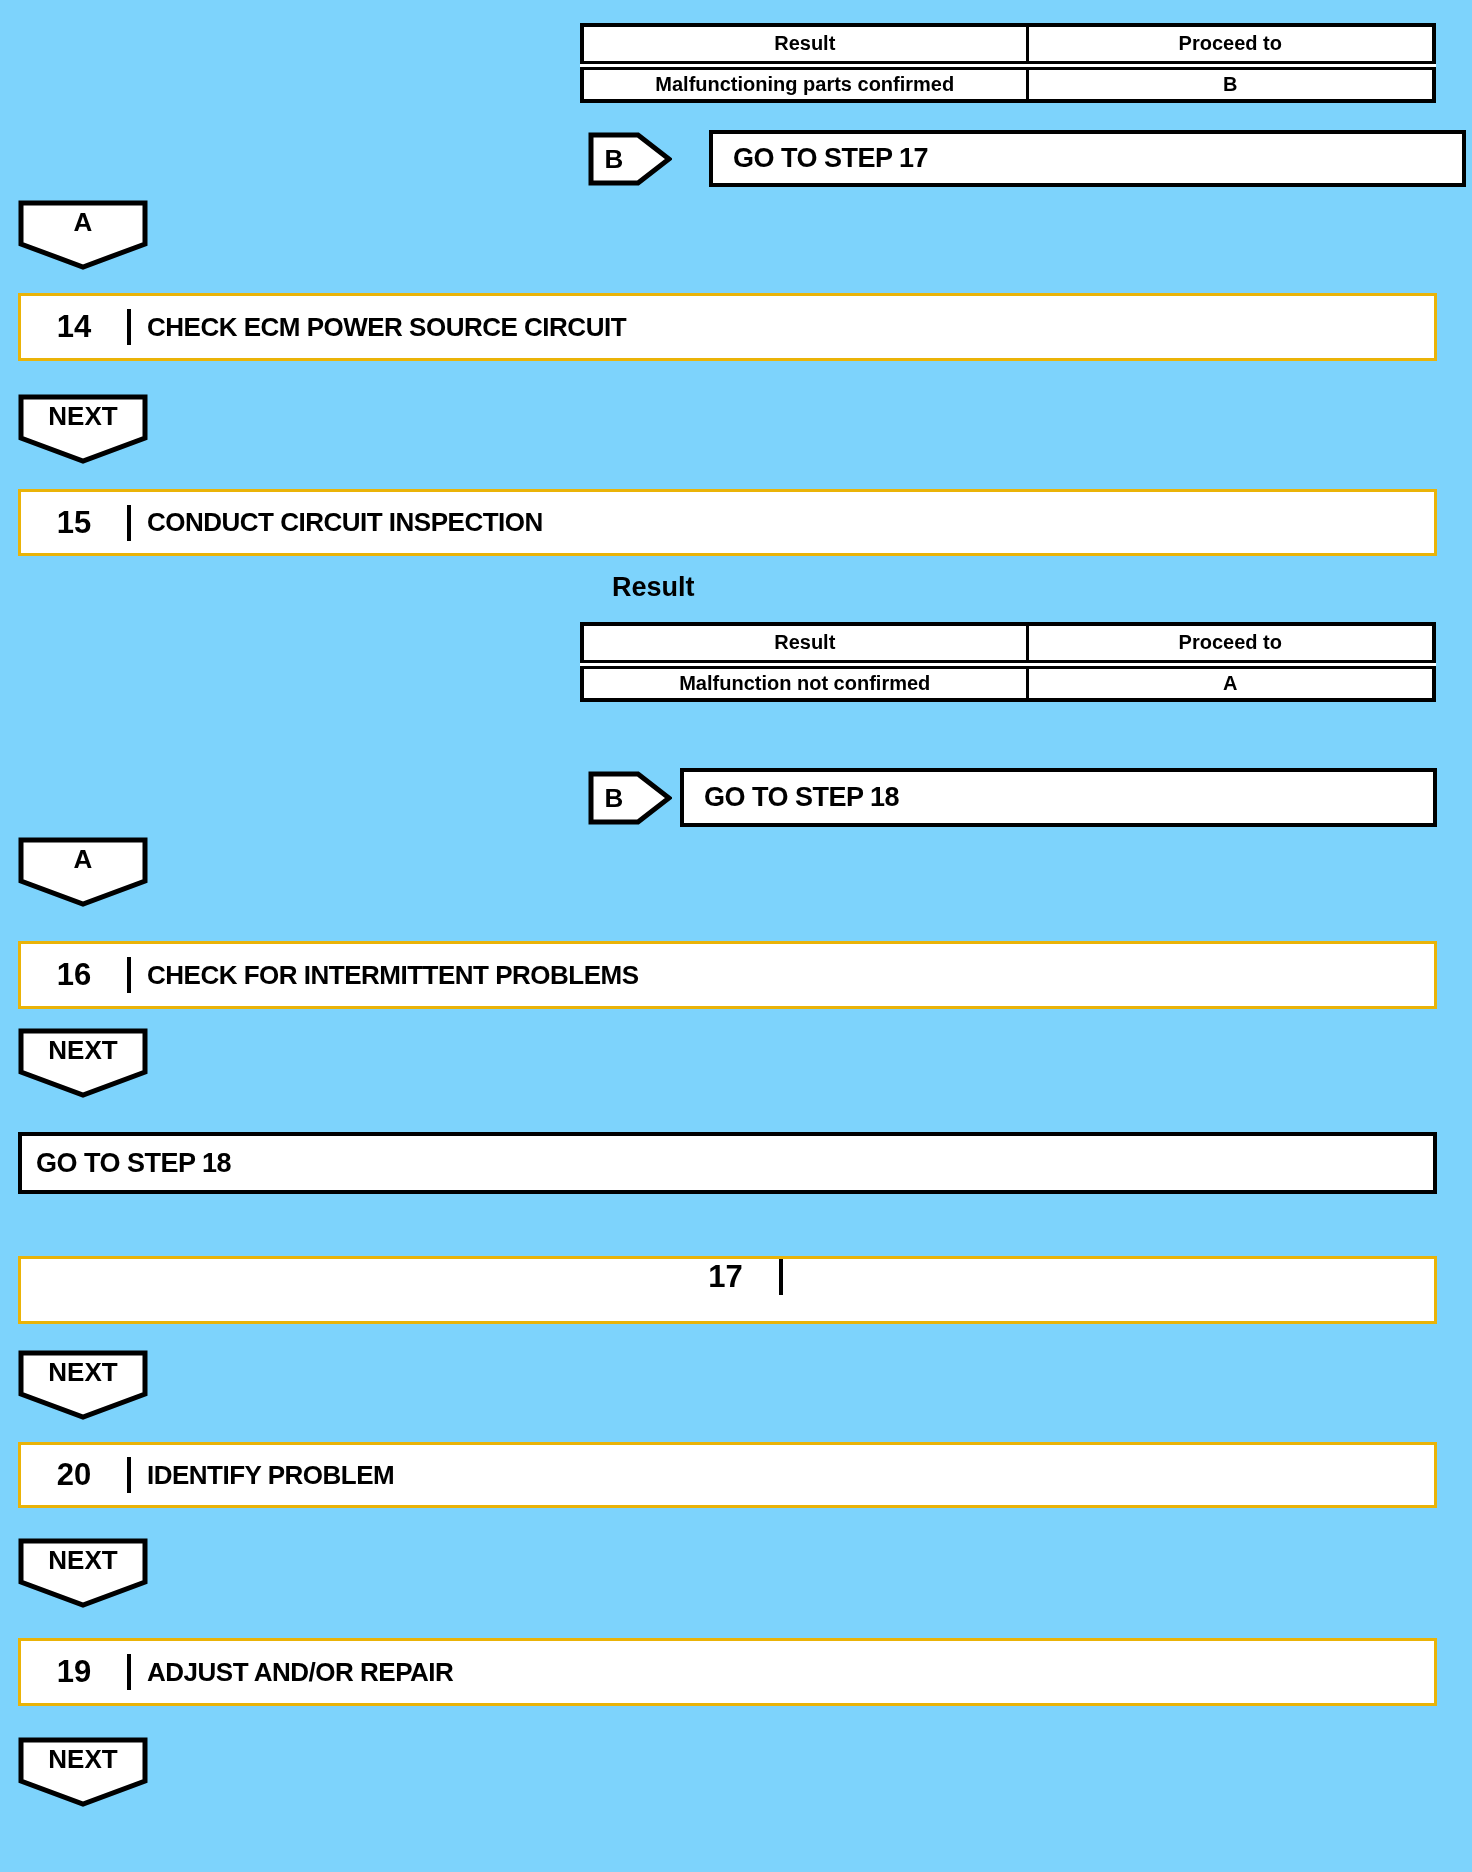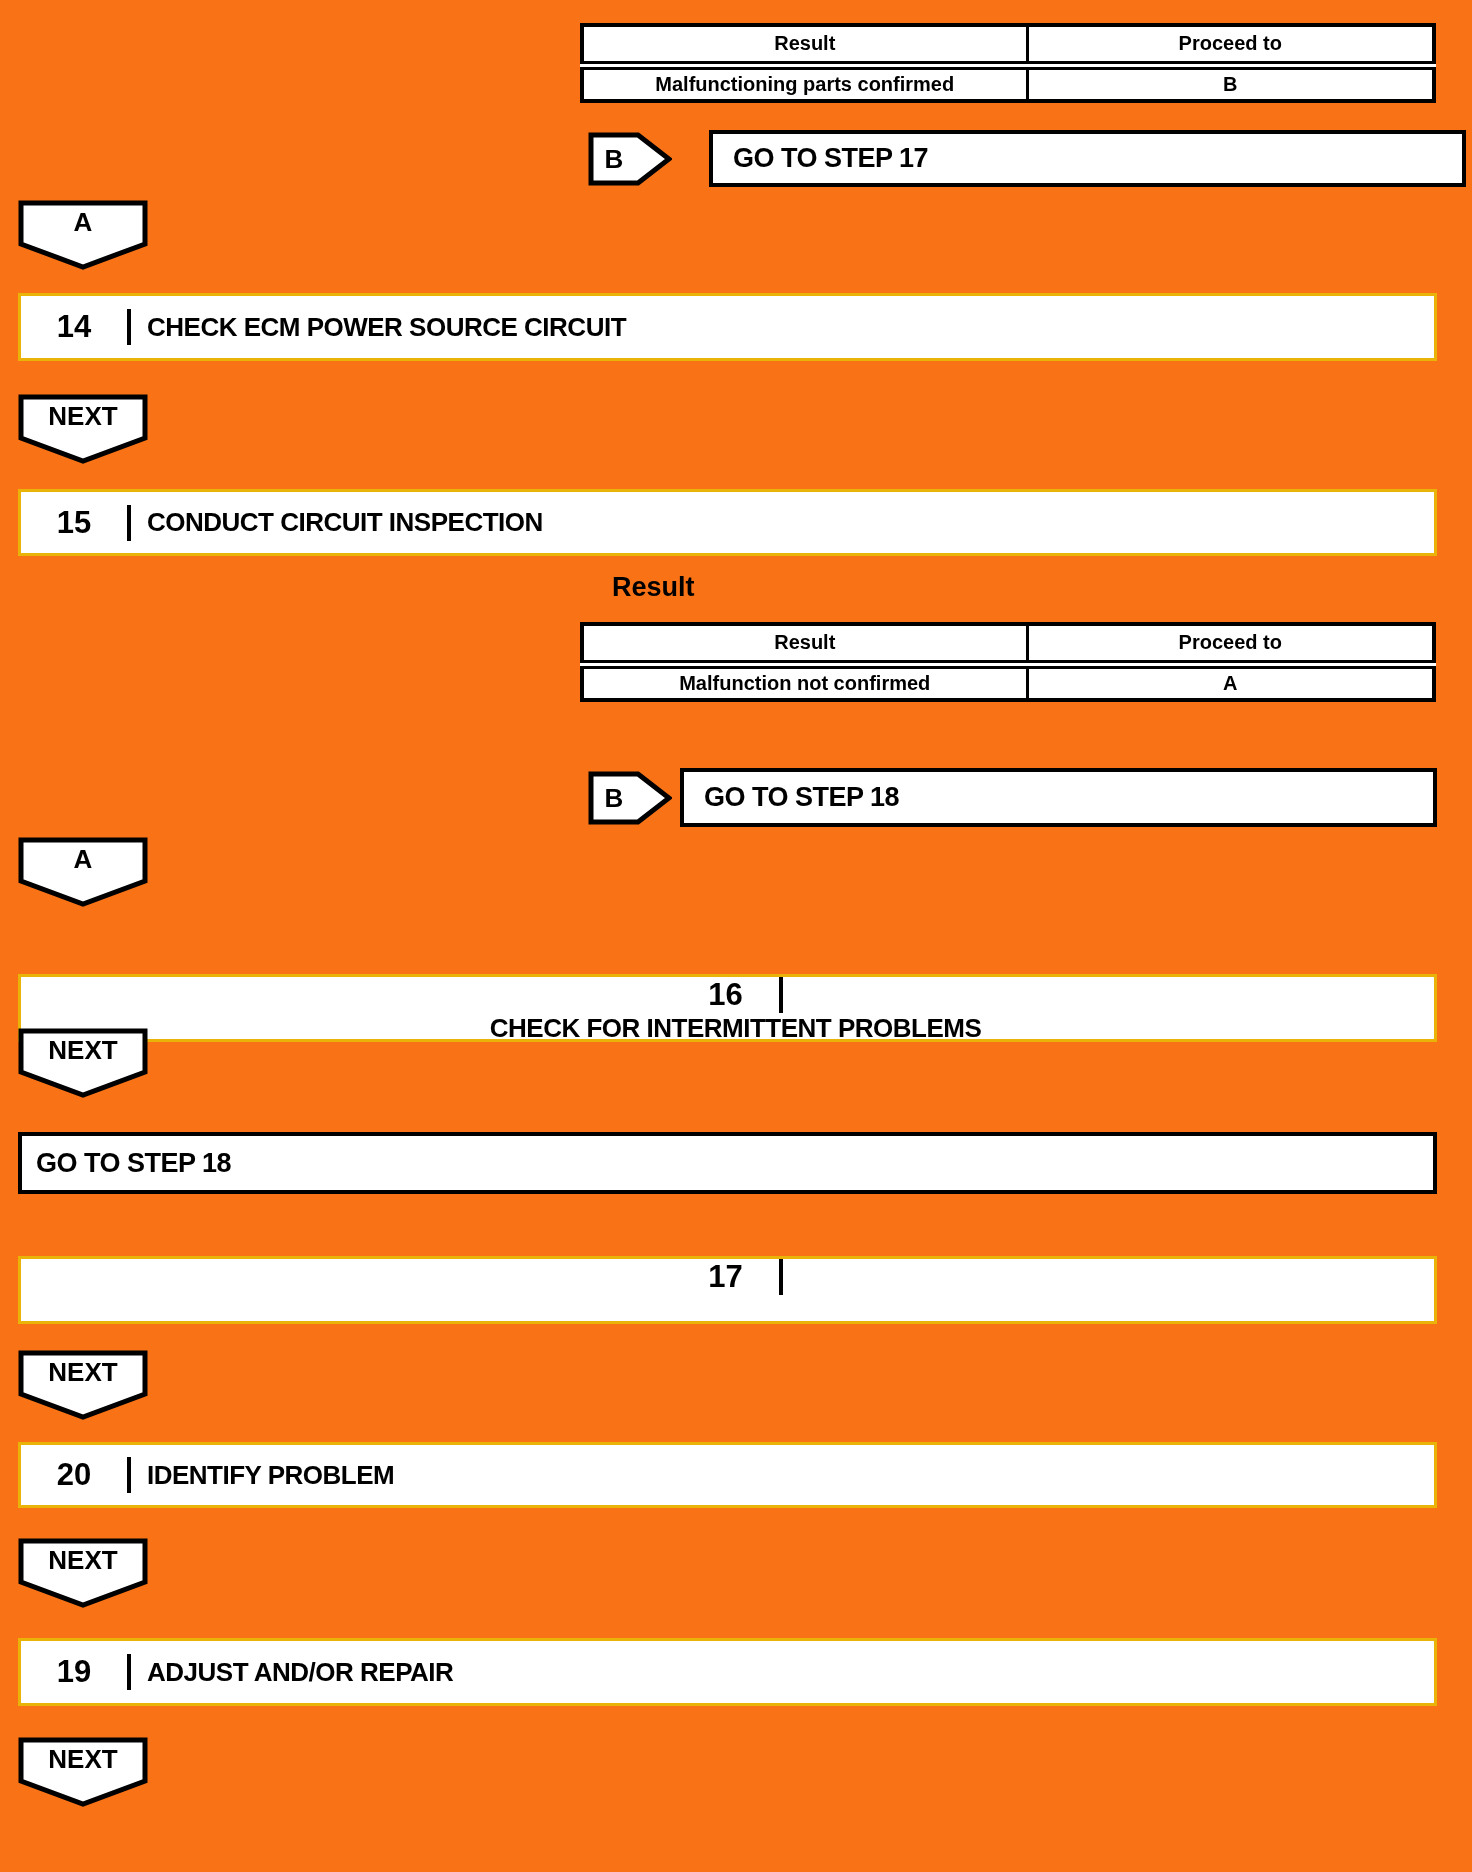--- a/index.html
+++ b/index.html
@@ -1,17 +1,17 @@
 <!DOCTYPE html>
 <html><head>
 <meta charset="utf-8">
 <style>
   html,body{margin:0;padding:0;background:#fff;}
   .page{
-    position:relative;width:1472px;height:1872px;background:#f97316;
+    position:relative;width:1472px;height:1872px;background:#7dd3fc;
     font-family:"Liberation Sans",sans-serif;font-weight:bold;color:#000;
     overflow:hidden;
   }
   *{box-sizing:border-box;}
 
   
   .rtable{position:absolute;border-collapse:collapse;table-layout:fixed;background:#fff;}
   .rtable th,.rtable td{
     border:3px solid #000;text-align:center;vertical-align:middle;
     font-size:20px;font-weight:bold;padding:2px 6px;
@@ -138,21 +138,21 @@
     <span>GO TO STEP 18</span>
   </div>
 
   <div class="pent pent-down" style="left:18px;top:837px;">
     <svg width="130" height="70" viewBox="0 0 130 70">
       <polygon points="3,3 127,3 127,44 65,67 3,44" fill="#ffffff" stroke="#000000" stroke-width="5"></polygon>
     </svg>
     <span class="plabel">A</span>
   </div>
 
-  <div class="step" style="top:974px;flex-direction:column;">
+  <div class="step" style="top:941px;">
     <div class="num">16</div>
     <div class="title">CHECK FOR INTERMITTENT PROBLEMS</div>
   </div>
 
   <div class="pent pent-down" style="left:18px;top:1028px;">
     <svg width="130" height="70" viewBox="0 0 130 70">
       <polygon points="3,3 127,3 127,44 65,67 3,44" fill="#ffffff" stroke="#000000" stroke-width="5"></polygon>
     </svg>
     <span class="plabel">NEXT</span>
   </div>

